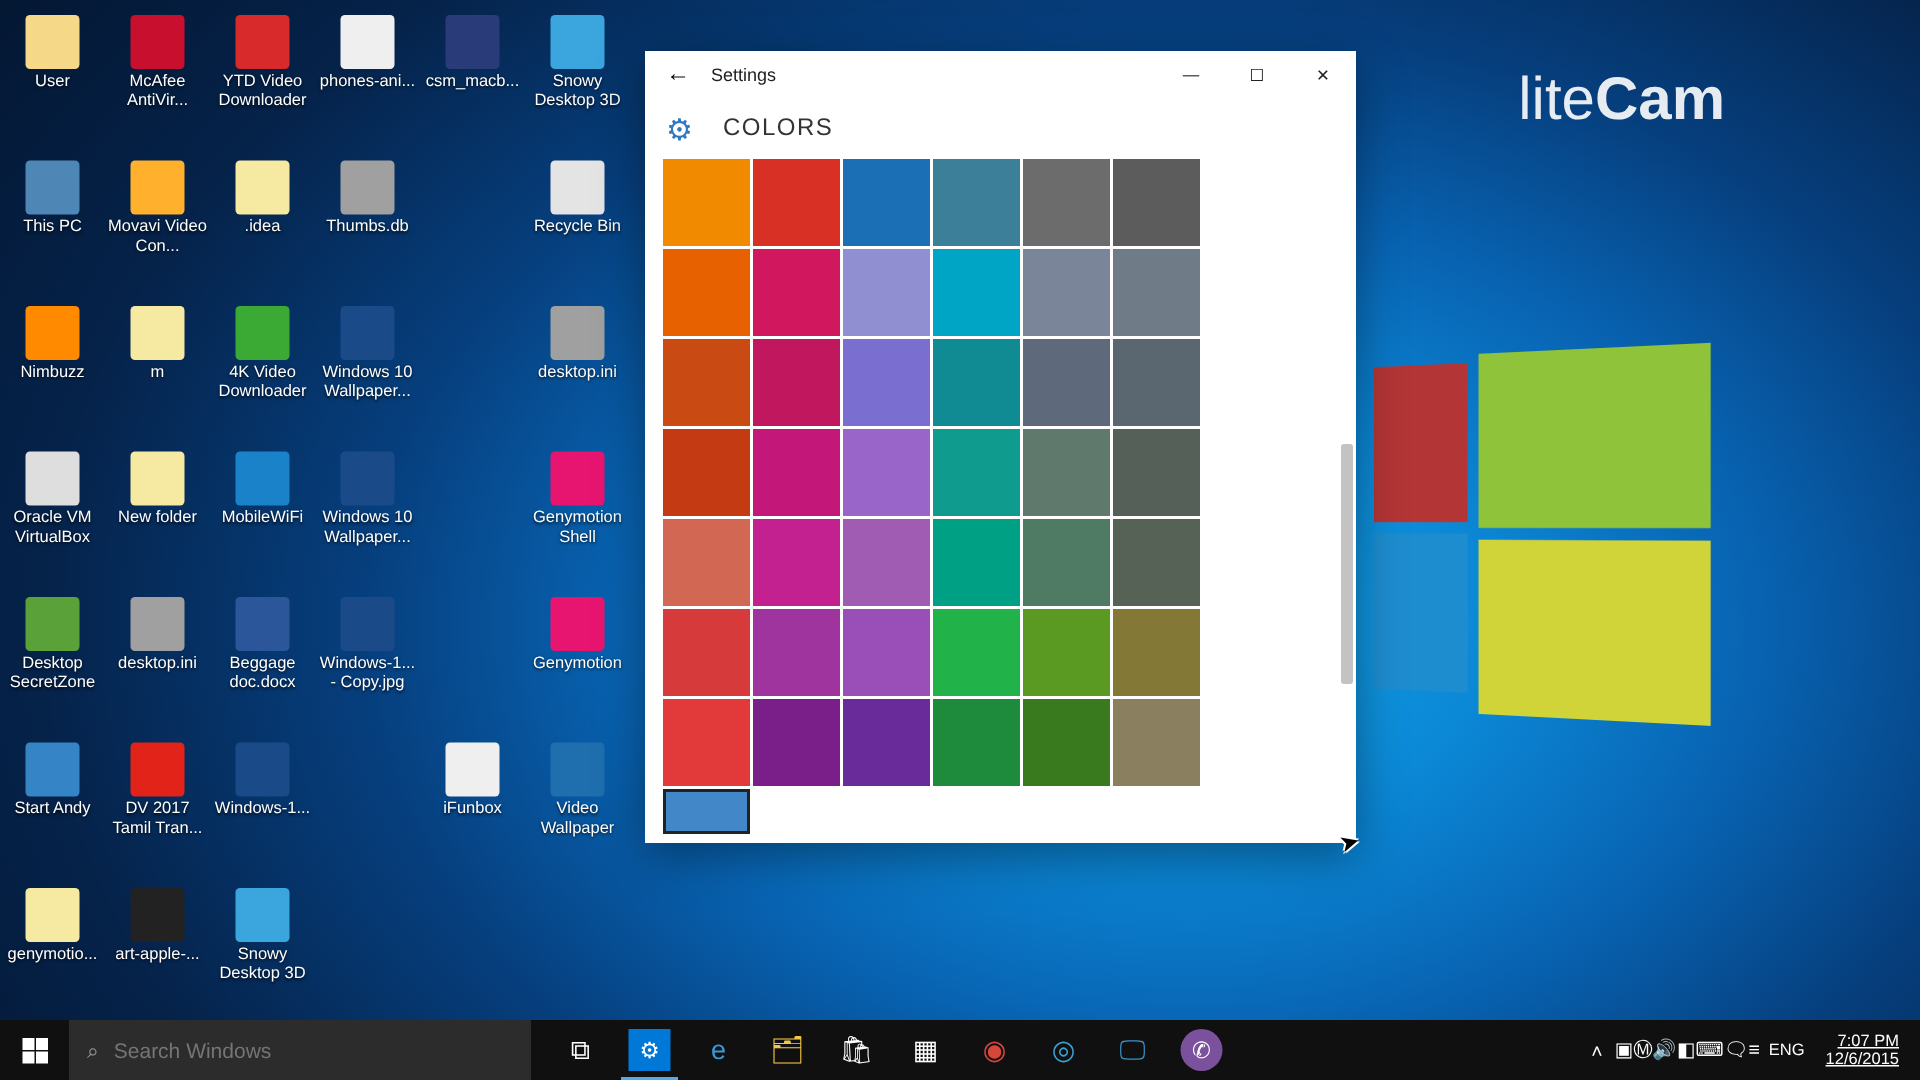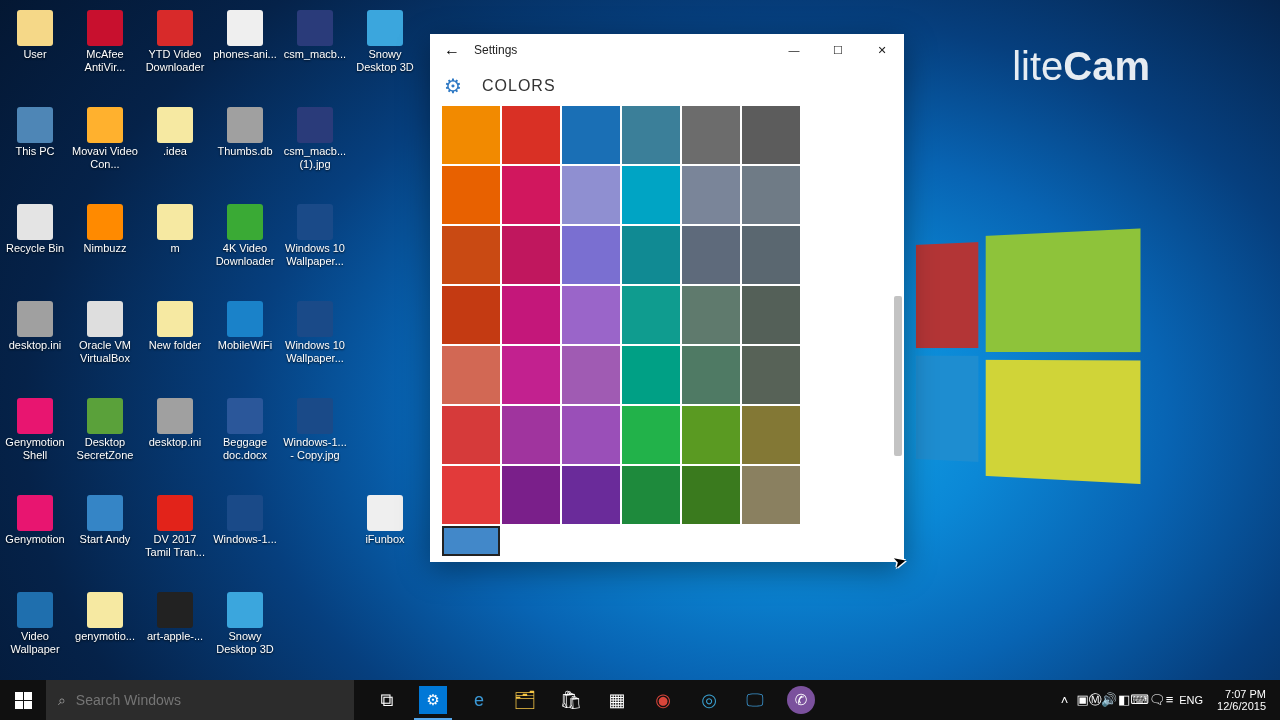--- a/index.html
+++ b/index.html
@@ -43,21 +43,21 @@
   .startlogo{width:17px;height:17px;display:grid;grid-template-columns:8px 8px;grid-template-rows:8px 8px;gap:1px;}
   .startlogo span{background:#fff;}
   .search{flex:0 0 308px;background:#2c2c2c;display:flex;align-items:center;padding:0 12px;gap:10px;color:#9a9a9a;font-size:14px;}
   .search input{background:transparent;border:none;outline:none;color:#ddd;font-size:14px;flex:1;}
   .tasks{display:flex;padding-left:10px;}
   .tbtn{width:46px;display:flex;align-items:center;justify-content:center;font-size:18px;position:relative;cursor:pointer;}
   .tbtn.active::after{content:"";position:absolute;bottom:0;left:4px;right:4px;height:2px;background:#57a7ea;}
   .tray{margin-left:auto;display:flex;align-items:center;font-size:12px;padding-right:0;}
   .tic{width:24px;text-align:center;font-size:13px;cursor:pointer;}
   .lang{font-size:11px;padding:0 6px;cursor:pointer;}
-  .clock{font-size:11px;line-height:12px;text-align:right;padding:0 8px;cursor:pointer;}
+  .clock{font-size:11px;line-height:12px;text-align:right;padding:0 8px;cursor:pointer;text-decoration:underline;}
   .showdt{width:6px;border-left:1px solid #444;cursor:pointer;}
   
   .cursor{position:absolute;left:893px;top:552px;font-size:16px;color:#000;text-shadow:-1px -1px 0 #fff,1px -1px 0 #fff,-1px 1px 0 #fff,1px 1px 0 #fff;transform:rotate(-15deg);}
 </style>
 </head>
 <body>
 
 <div class="wallpaper">
   <div class="winlogo">
     <div class="q q1"></div>
@@ -104,24 +104,20 @@
       <div class="ibox" style="background: rgb(255, 177, 46);"></div>
       <div class="lab">Movavi Video Con...</div>
     </div>
     <div class="dico">
       <div class="ibox" style="background: rgb(246, 233, 162);"></div>
       <div class="lab">.idea</div>
     </div>
     <div class="dico">
       <div class="ibox" style="background: rgb(160, 160, 160);"></div>
       <div class="lab">Thumbs.db</div>
-    </div>
-    <div class="dico">
-      <div class="ibox" style="background: rgb(42, 59, 122);"></div>
-      <div class="lab">csm_macb... (1).jpg</div>
     </div>
     <div></div>
     <div class="dico">
       <div class="ibox" style="background: rgb(228, 228, 228);"></div>
       <div class="lab">Recycle Bin</div>
     </div>
     <div class="dico">
       <div class="ibox" style="background: rgb(255, 138, 0);"></div>
       <div class="lab">Nimbuzz</div>
     </div>

